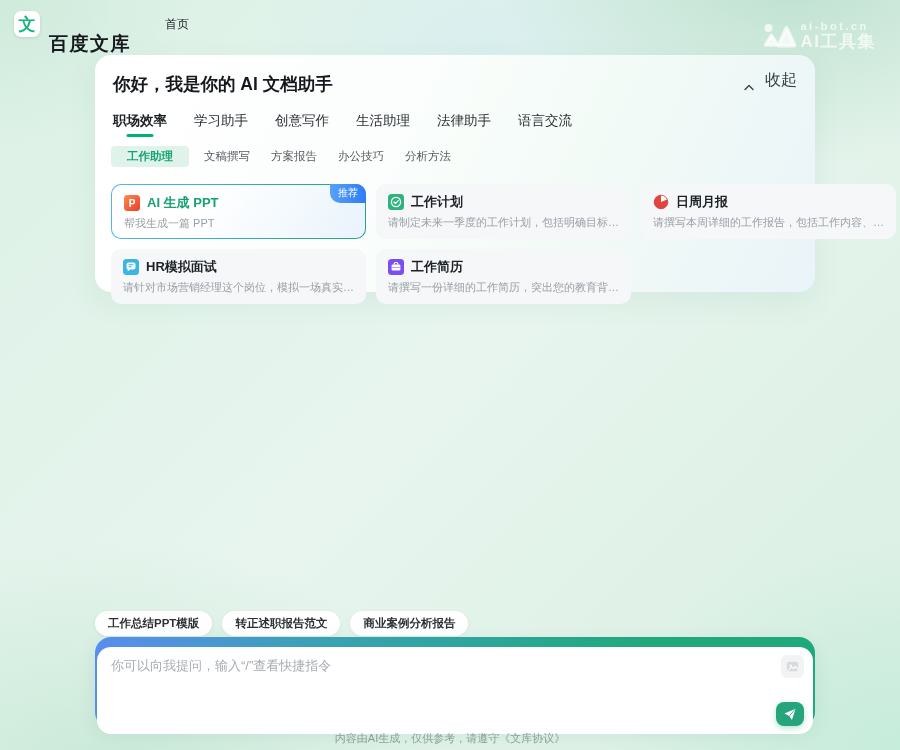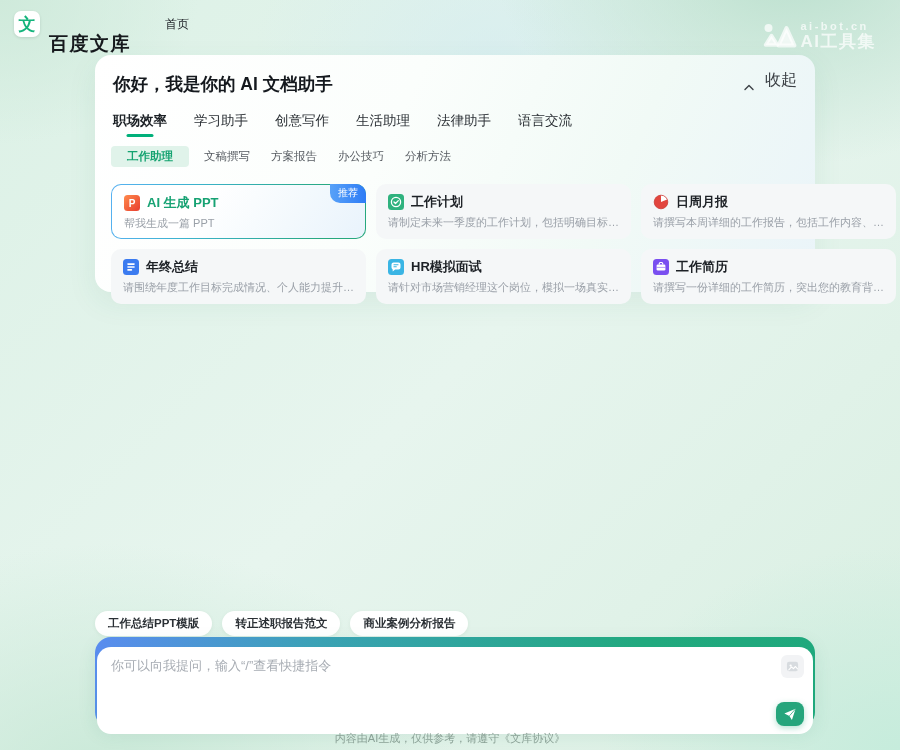--- a/index.html
+++ b/index.html
@@ -170,32 +170,20 @@
         <svg width="16" height="16" viewBox="0 0 16 16">
           <circle cx="8" cy="8" r="6.8" fill="#e2453e"></circle>
           <path d="M8 8 L8 0.8 A7.2 7.2 0 0 1 14.6 5.2 Z" fill="#ffffff"></path>
           <circle cx="8" cy="8" r="6.8" fill="none" stroke="#c93a34" stroke-width="0.8"></circle>
         </svg>
         <span>日周月报</span>
       </div>
       <div class="card-desc">请撰写本周详细的工作报告，包括工作内容、…</div>
     </div>
 
-    <div class="card">
-      <div class="card-head">
-        <svg width="16" height="16" viewBox="0 0 16 16">
-          <rect width="16" height="16" rx="3.5" fill="#3b7bf0"></rect>
-          <rect x="4.2" y="4.3" width="7.6" height="1.6" rx="0.8" fill="#ffffff"></rect>
-          <rect x="4.2" y="7.2" width="7.6" height="1.6" rx="0.8" fill="#ffffff"></rect>
-          <rect x="4.2" y="10.1" width="5" height="1.6" rx="0.8" fill="#ffffff"></rect>
-        </svg>
-        <span>年终总结</span>
-      </div>
-      <div class="card-desc">请围绕年度工作目标完成情况、个人能力提升…</div>
-    </div>
 
     <div class="card">
       <div class="card-head">
         <svg width="16" height="16" viewBox="0 0 16 16">
           <rect width="16" height="16" rx="3.5" fill="#3ab5e4"></rect>
           <path d="M3.5 5.6 a2 2 0 0 1 2 -2 h5 a2 2 0 0 1 2 2 v2.8 a2 2 0 0 1 -2 2 h-3.4 l-2.4 2 v-2 a2 2 0 0 1 -1.2 -1.8 Z" fill="#ffffff"></path>
           <rect x="5.4" y="5.2" width="5.2" height="1.1" rx="0.55" fill="#3ab5e4"></rect>
           <rect x="5.4" y="7.2" width="3.4" height="1.1" rx="0.55" fill="#3ab5e4"></rect>
         </svg>
         <span>HR模拟面试</span>

